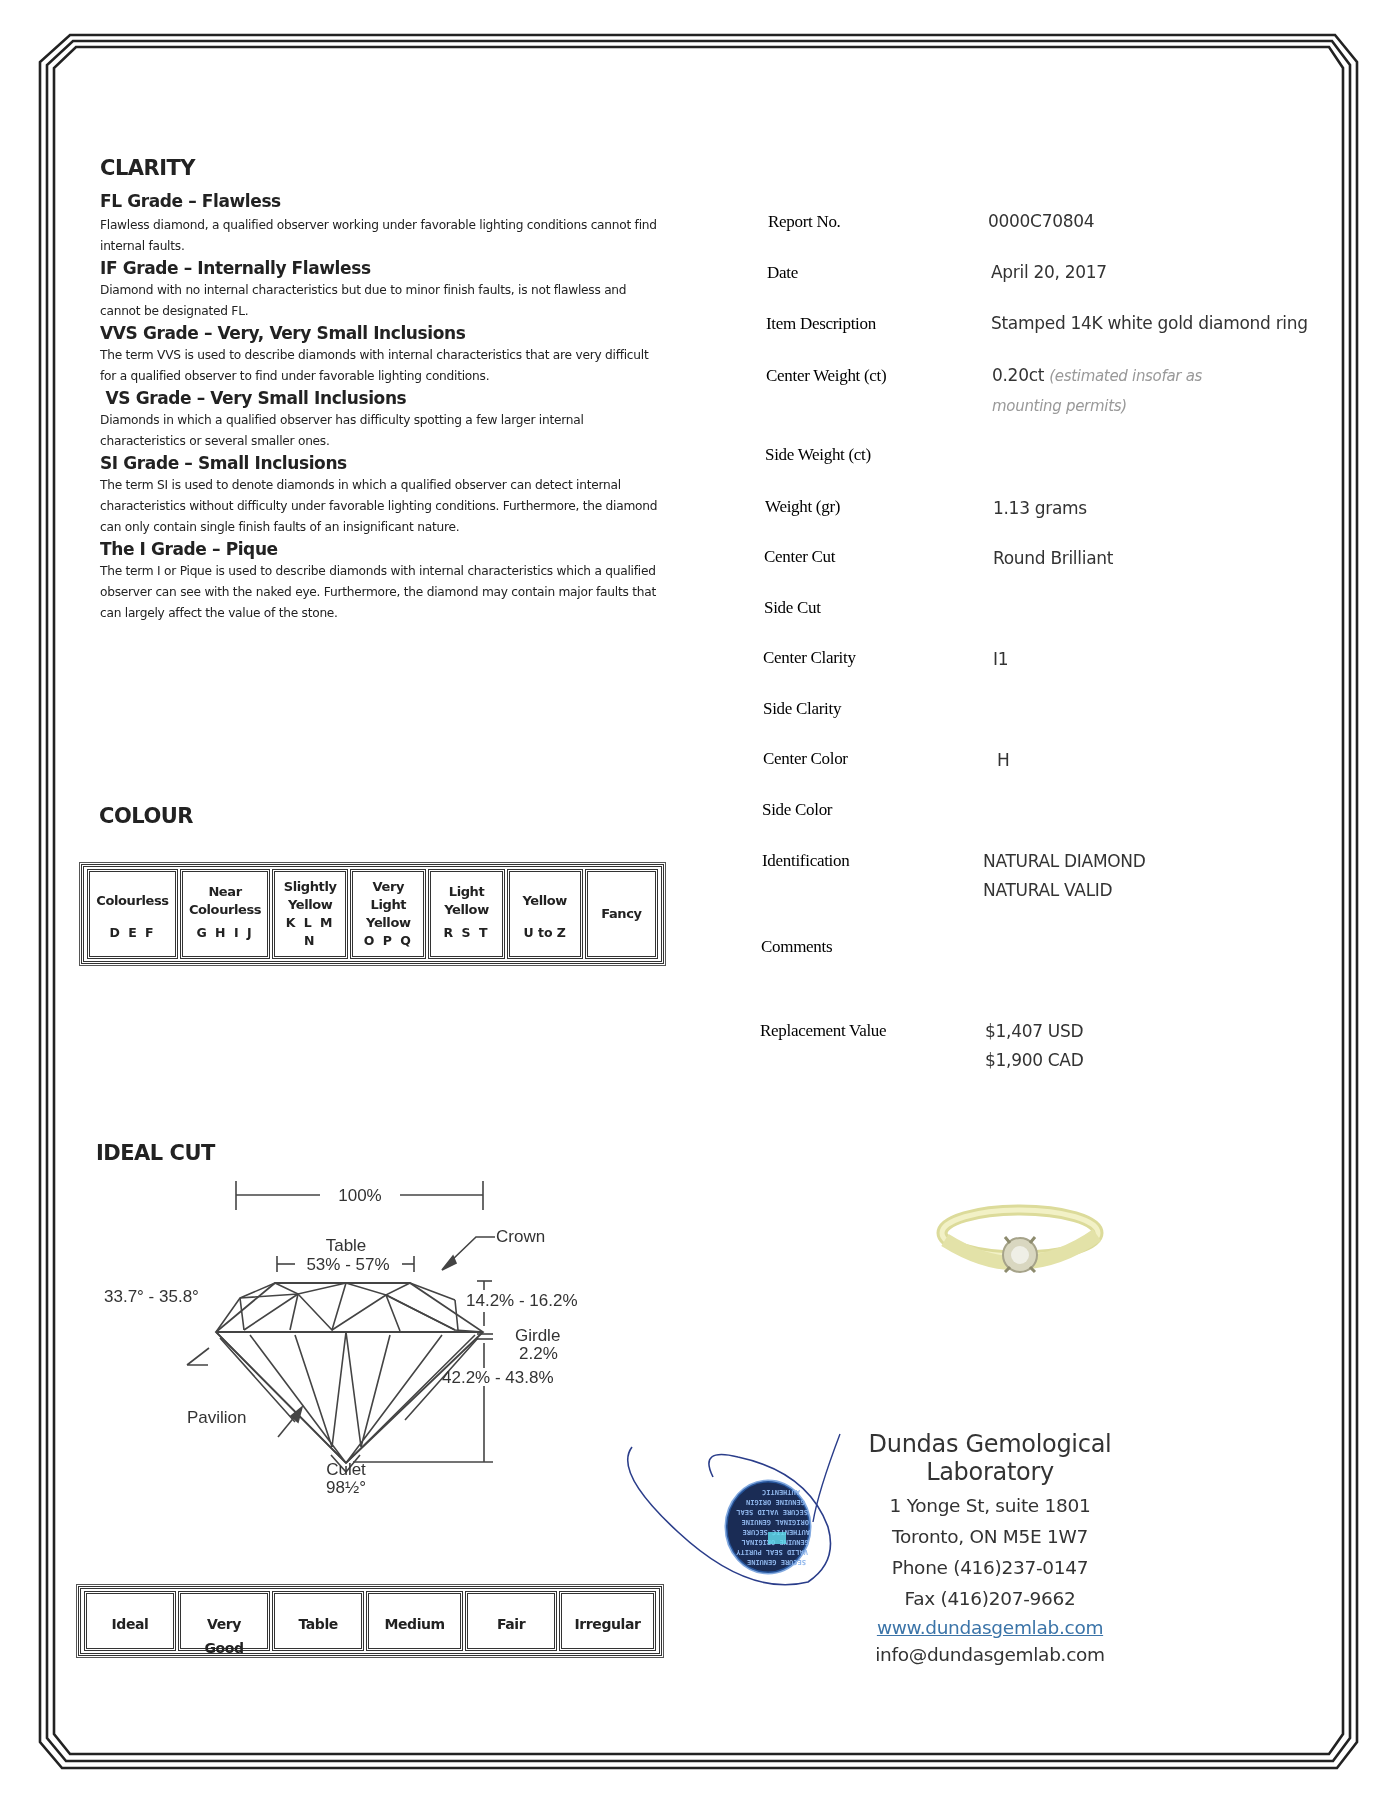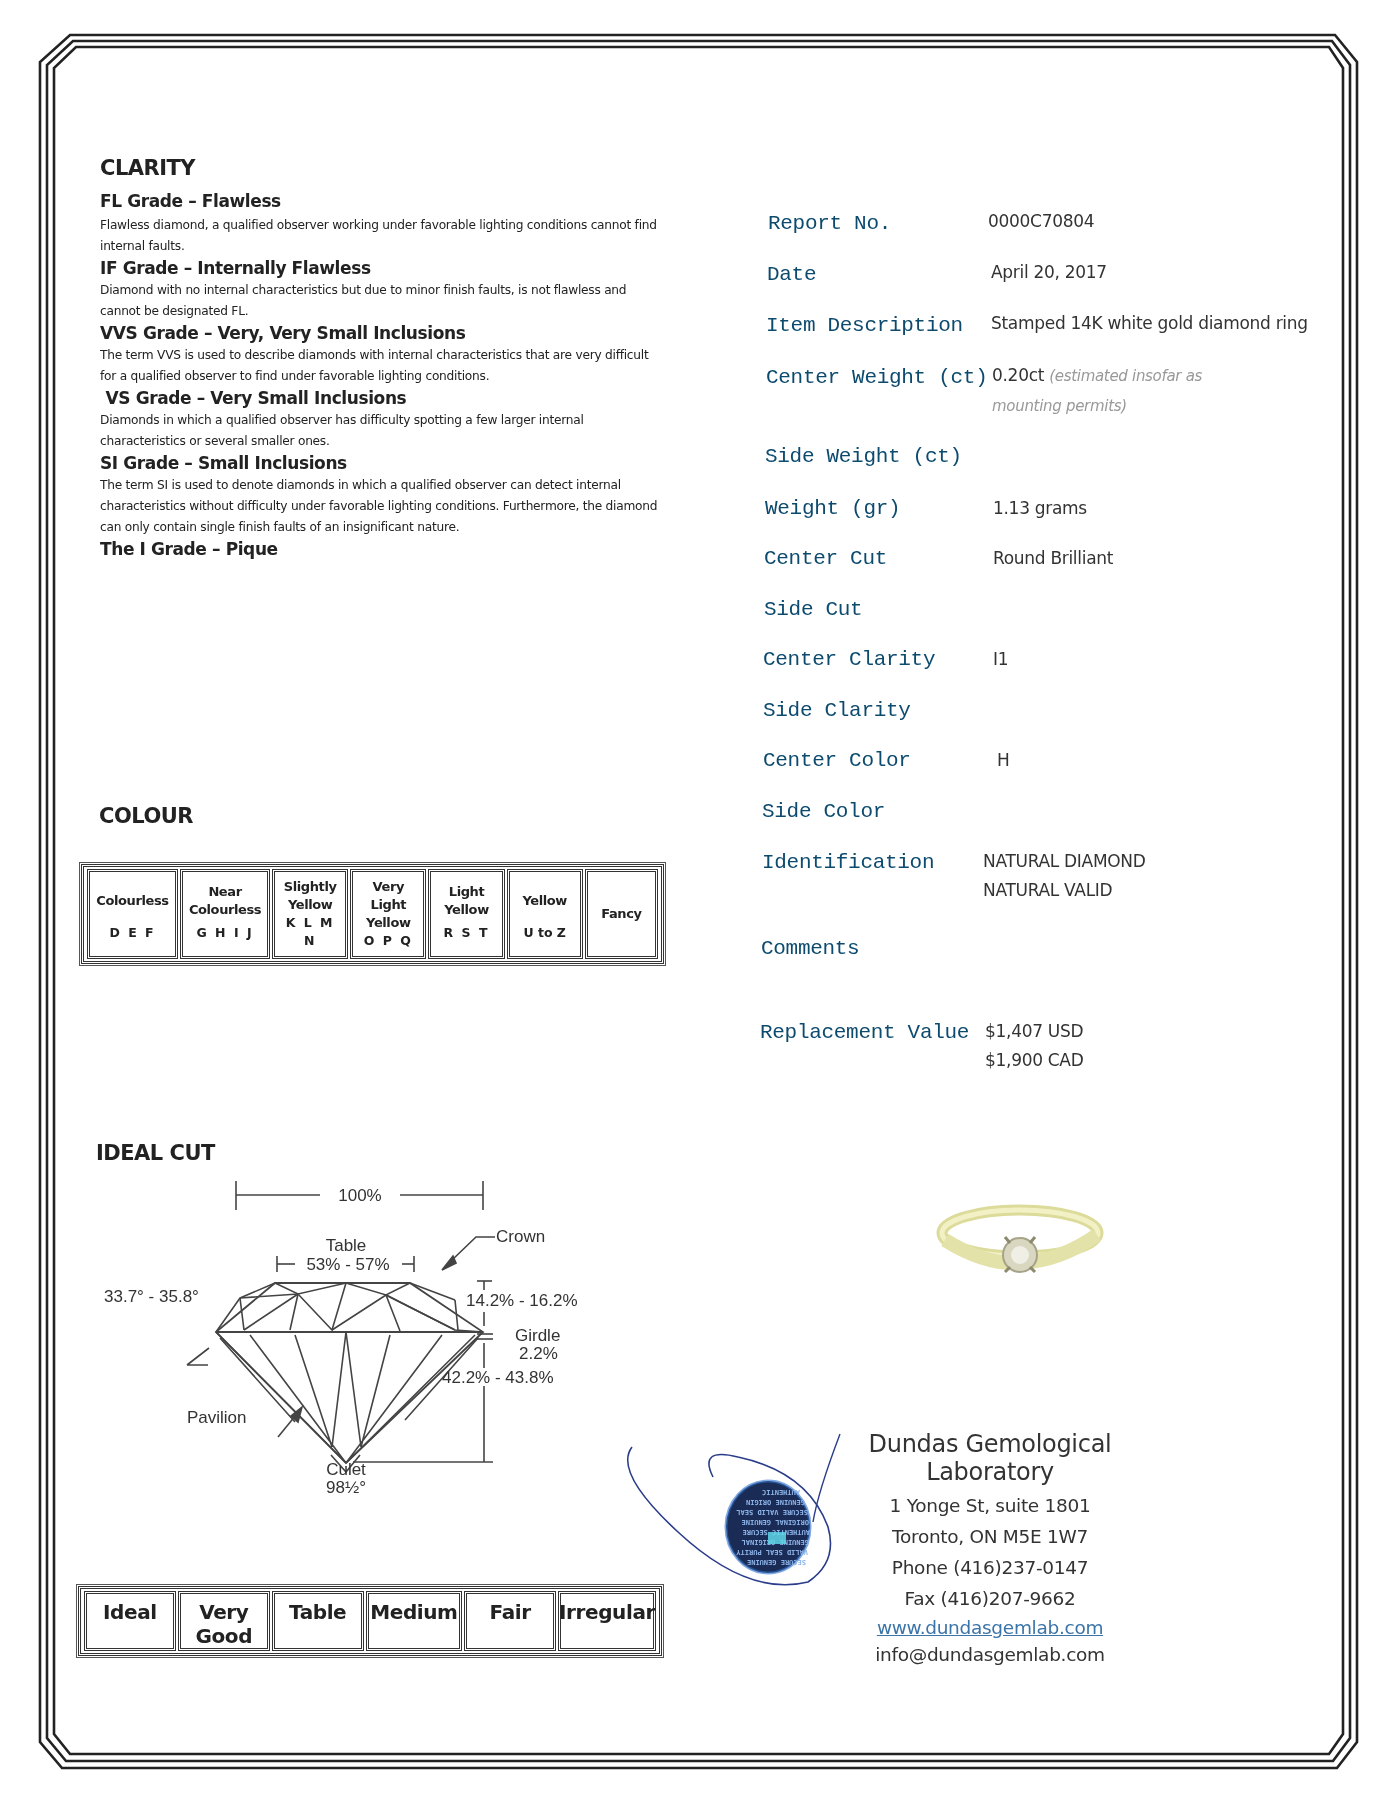--- a/index.html
+++ b/index.html
@@ -7,31 +7,31 @@
          font-family:"Liberation Sans", sans-serif; color:#1a1a1a; }
   .abs { position:absolute; }
   .border-svg { position:absolute; left:0; top:0; }
 
   
   .sec-title { font-family:"DejaVu Sans", sans-serif; font-weight:bold; font-size:21px; letter-spacing:-0.5px; color:#222; }
   .grade-h { font-family:"DejaVu Sans", sans-serif; font-weight:bold; font-size:17px; letter-spacing:-0.4px; color:#222; }
   .grade-p { font-family:"DejaVu Sans", sans-serif; font-size:12.2px; line-height:21px; letter-spacing:-0.25px; color:#222; width:560px; }
 
   
-  .rlabel { font-family:Liberation Mono, monospace; font-size:21px; color:#0c4a6e; letter-spacing:-0.3px; }
+  .rlabel { font-family:Liberation Serif, serif; font-size:17px; color:#000000; letter-spacing:-0.3px; }
   .rval { font-family:"DejaVu Sans", sans-serif; font-size:17px; color:#333; letter-spacing:-0.3px; line-height:29px; }
   .rval .note { font-style:italic; color:#999; font-size:15px; }
 
   
   .gtable { position:absolute; border:3px double #333; outline:1px solid #555; outline-offset:1px; background:#fff; display:flex; padding:2px; box-sizing:border-box; }
   .gcell { border:3px double #333; margin:0 1px; display:flex; flex-direction:column; align-items:center; text-align:center;
            font-family:"DejaVu Sans", sans-serif; font-weight:bold; font-size:13px; letter-spacing:-0.4px; color:#222; box-sizing:border-box; }
   .colour-cell { justify-content:space-between; padding:6px 2px 14px; line-height:18px; }
   .colour-cell .letters { letter-spacing:2px; font-size:12.5px; }
-  .cut-cell { padding-top:6px; font-size:20px; line-height:24px; }
+  .cut-cell { padding-top:18px; font-size:14px; line-height:24px; }
 
   
   .dia-text { font-family:"Liberation Sans", sans-serif; font-size:17px; fill:#333; }
 
   
   .lab { font-family:"DejaVu Sans", sans-serif; color:#333; text-align:center; letter-spacing:-0.3px; }
   .lab-name { font-size:24px; }
   .lab-line { font-size:18.5px; line-height:31px; }
   .lab-link { color:#3b74a8; text-decoration:underline; }
 </style>
@@ -64,20 +64,21 @@
   <div>
     <div class="grade-h" style="white-space:pre;"> VS Grade – Very Small Inclusions</div>
     <div class="grade-p" style="margin-top:2px; margin-bottom:1px;">Diamonds in which a qualified observer has difficulty spotting a few larger internal characteristics or several smaller ones.</div>
   </div>
   <div>
     <div class="grade-h">SI Grade – Small Inclusions</div>
     <div class="grade-p" style="margin-top:2px; margin-bottom:1px;">The term SI is used to denote diamonds in which a qualified observer can detect internal characteristics without difficulty under favorable lighting conditions. Furthermore, the diamond can only contain single finish faults of an insignificant nature.</div>
   </div>
   <div>
     <div class="grade-h">The I Grade – Pique</div>
+    <div class="grade-p" style="margin-top:2px;"> The term I or Pique is used to describe diamonds with internal characteristics which a qualified observer can see with the naked eye. Furthermore, the diamond may contain major faults that can largely affect the value of the stone.</div>
   </div>
 </div>
 
 <div class="abs sec-title" style="left:99px; top:804px;">COLOUR</div>
 
 <div class="gtable" style="left:81px; top:864px; width:583px; height:100px;">
   <div class="gcell colour-cell" style="width:92px;">
     <span style="flex:1; display:flex; align-items:center;">Colourless</span>
     <span class="letters">D E F</span>
   </div>

